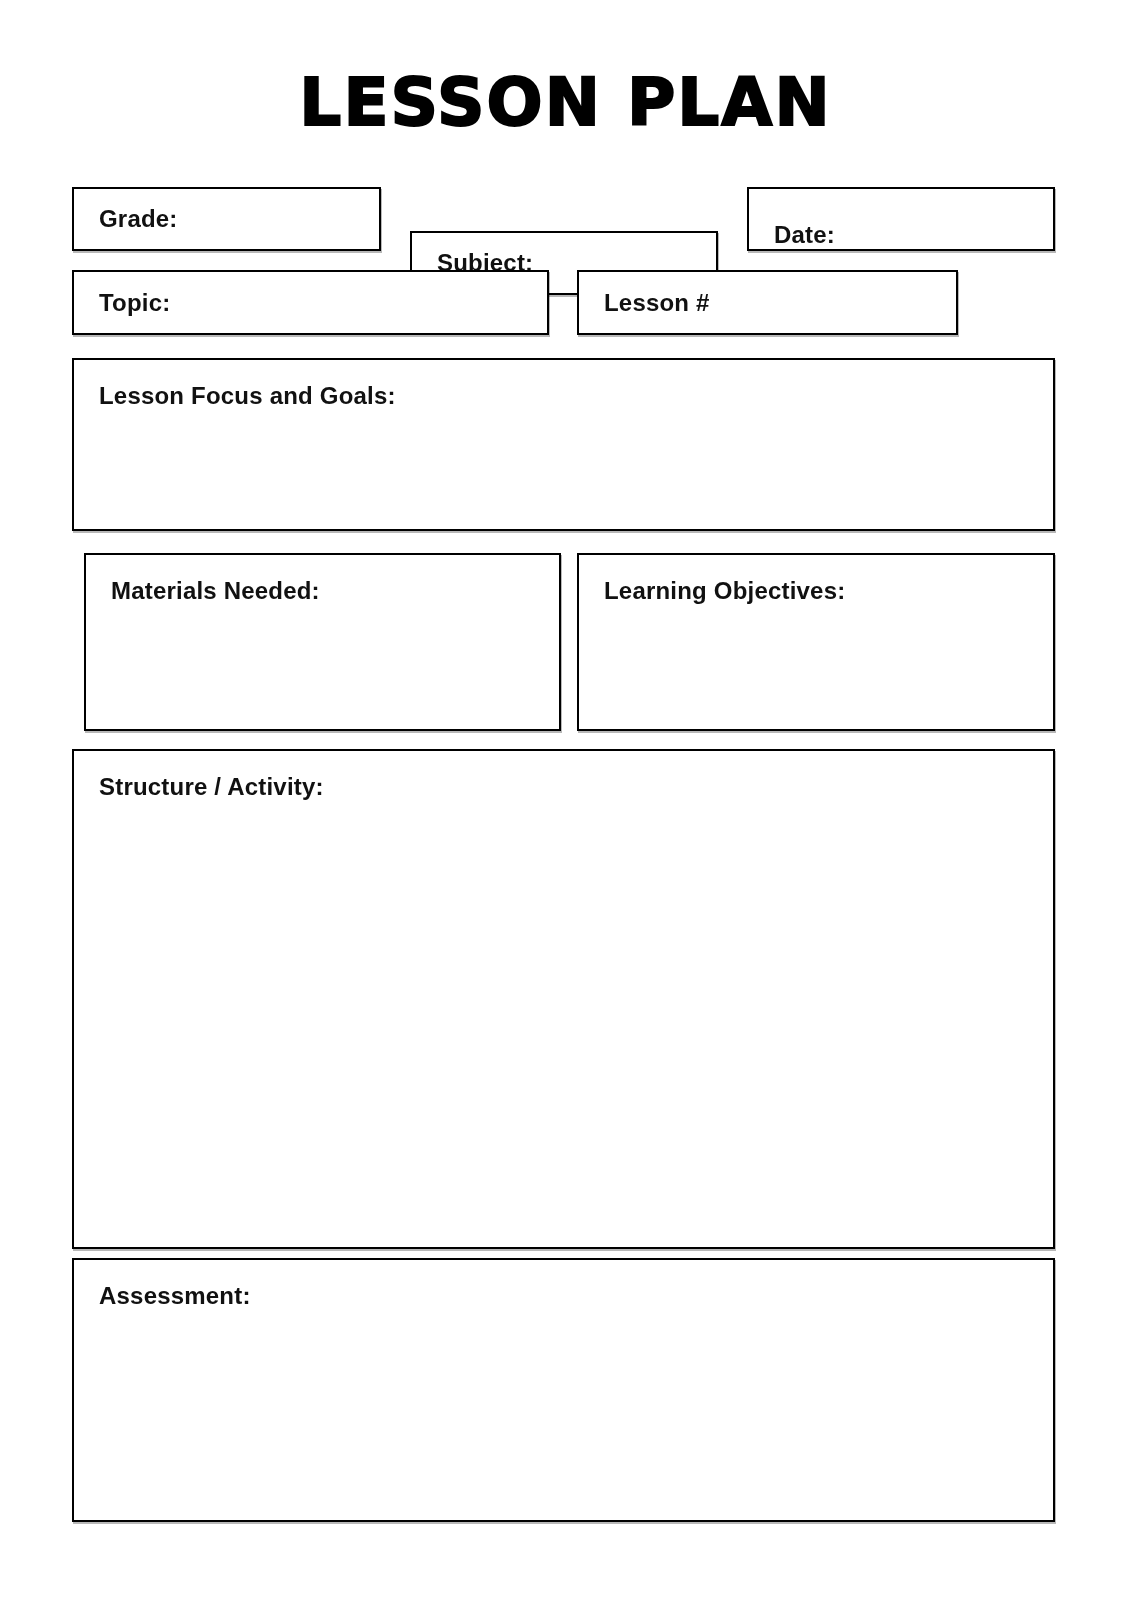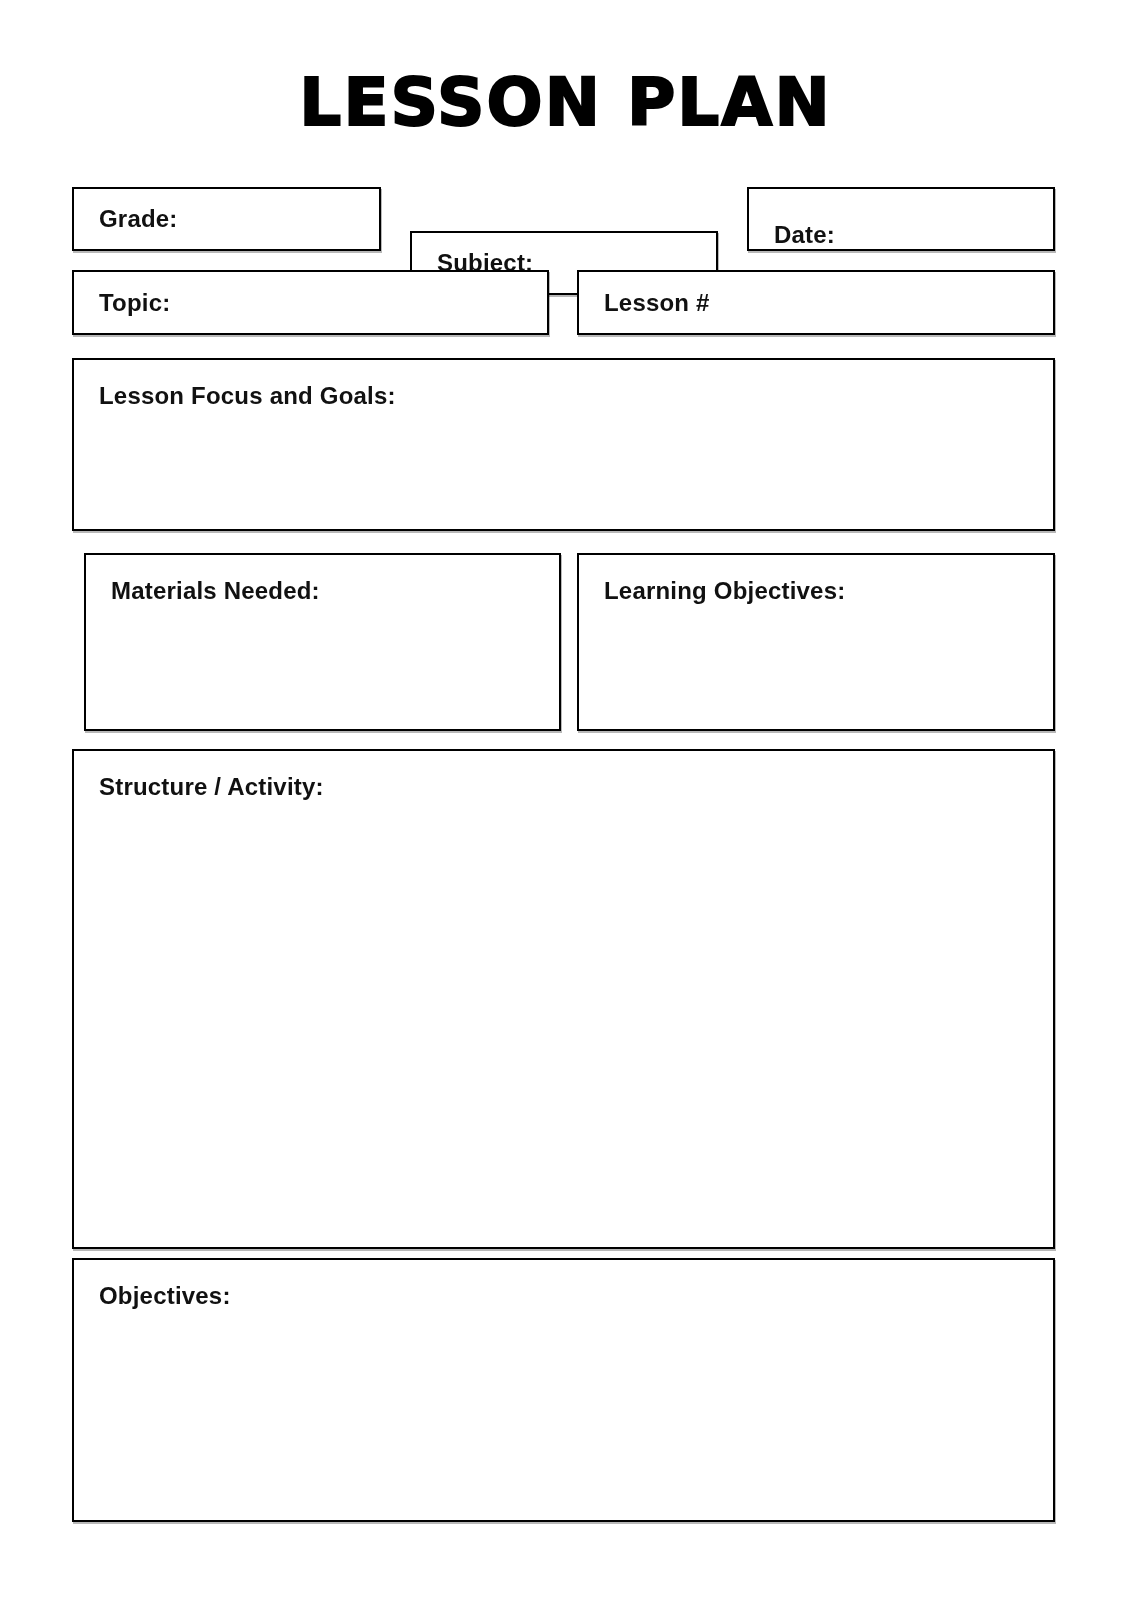--- a/index.html
+++ b/index.html
@@ -60,21 +60,21 @@
   .field-value {
     flex: 1 1 auto;
     align-self: stretch;
     min-height: 10px;
   }
   
   .box-grade        { left: 72px;  top: 187px;  width: 309px; height: 64px;  }
   .box-subject      { left: 410px; top: 187px;  width: 308px; height: 64px; margin-top: 44px;  }
   .box-date         { left: 747px; top: 187px;  width: 308px; height: 64px; align-items: flex-end;  }
   .box-topic        { left: 72px;  top: 270px;  width: 477px; height: 65px; justify-content: center;  }
-  .box-lesson-num   { left: 577px; top: 270px;  width: 478px; height: 65px;  }
+  .box-lesson-num   { left: 577px; top: 270px;  width: 381px; height: 65px;  }
   .box-focus        { left: 72px;  top: 358px;  width: 983px; height: 173px; }
   .box-materials    { left: 84px;  top: 553px;  width: 477px; height: 178px; }
   .box-objectives   { left: 577px; top: 553px;  width: 478px; height: 178px; }
   .box-structure    { left: 72px;  top: 749px;  width: 983px; height: 500px; }
   .box-assessment   { left: 72px;  top: 1258px; width: 983px; height: 264px; }
 </style>
 </head>
 <body>
 
 <div class="page">
@@ -120,17 +120,17 @@
     <span class="field-label">Learning Objectives:</span>
     <div class="field-value"></div>
   </div>
 
   <div class="box area-box box-structure">
     <span class="field-label">Structure / Activity:</span>
     <div class="field-value"></div>
   </div>
 
   <div class="box area-box box-assessment">
-    <span class="field-label">Objectives:</span>
+    <span class="field-label">Assessment:</span>
     <div class="field-value"></div>
   </div>
 
 </div>
 
 </body></html>

